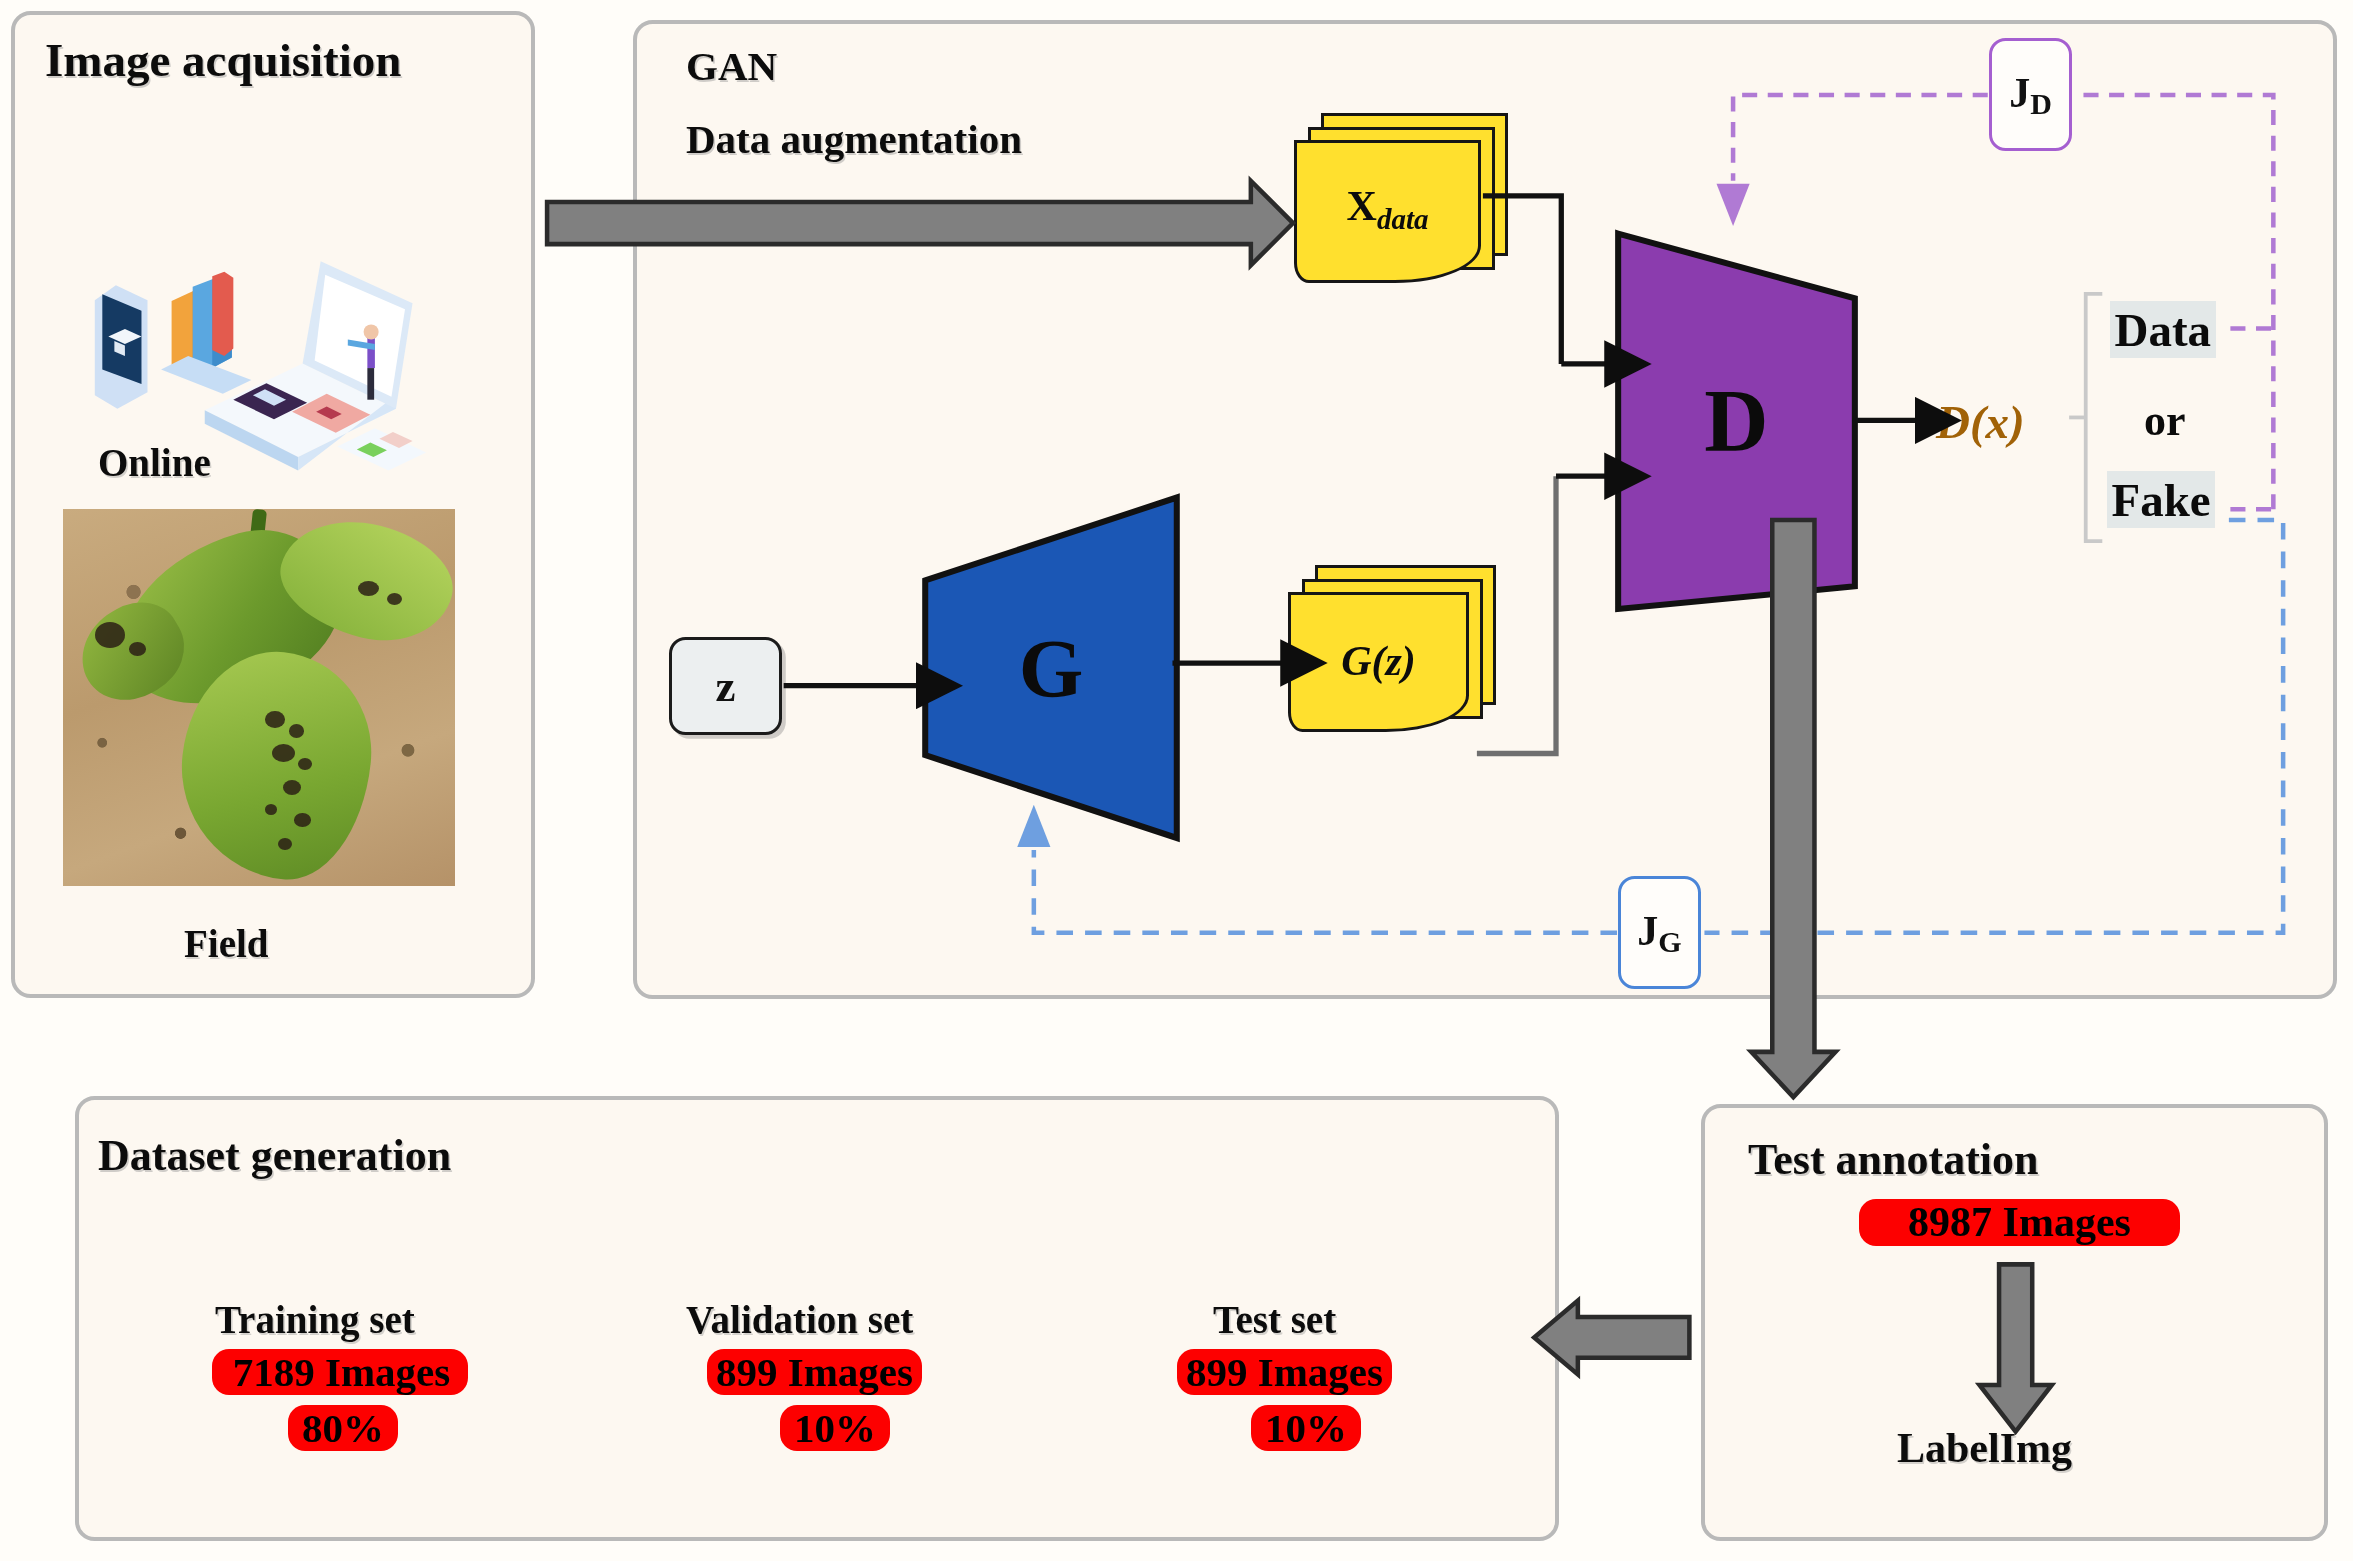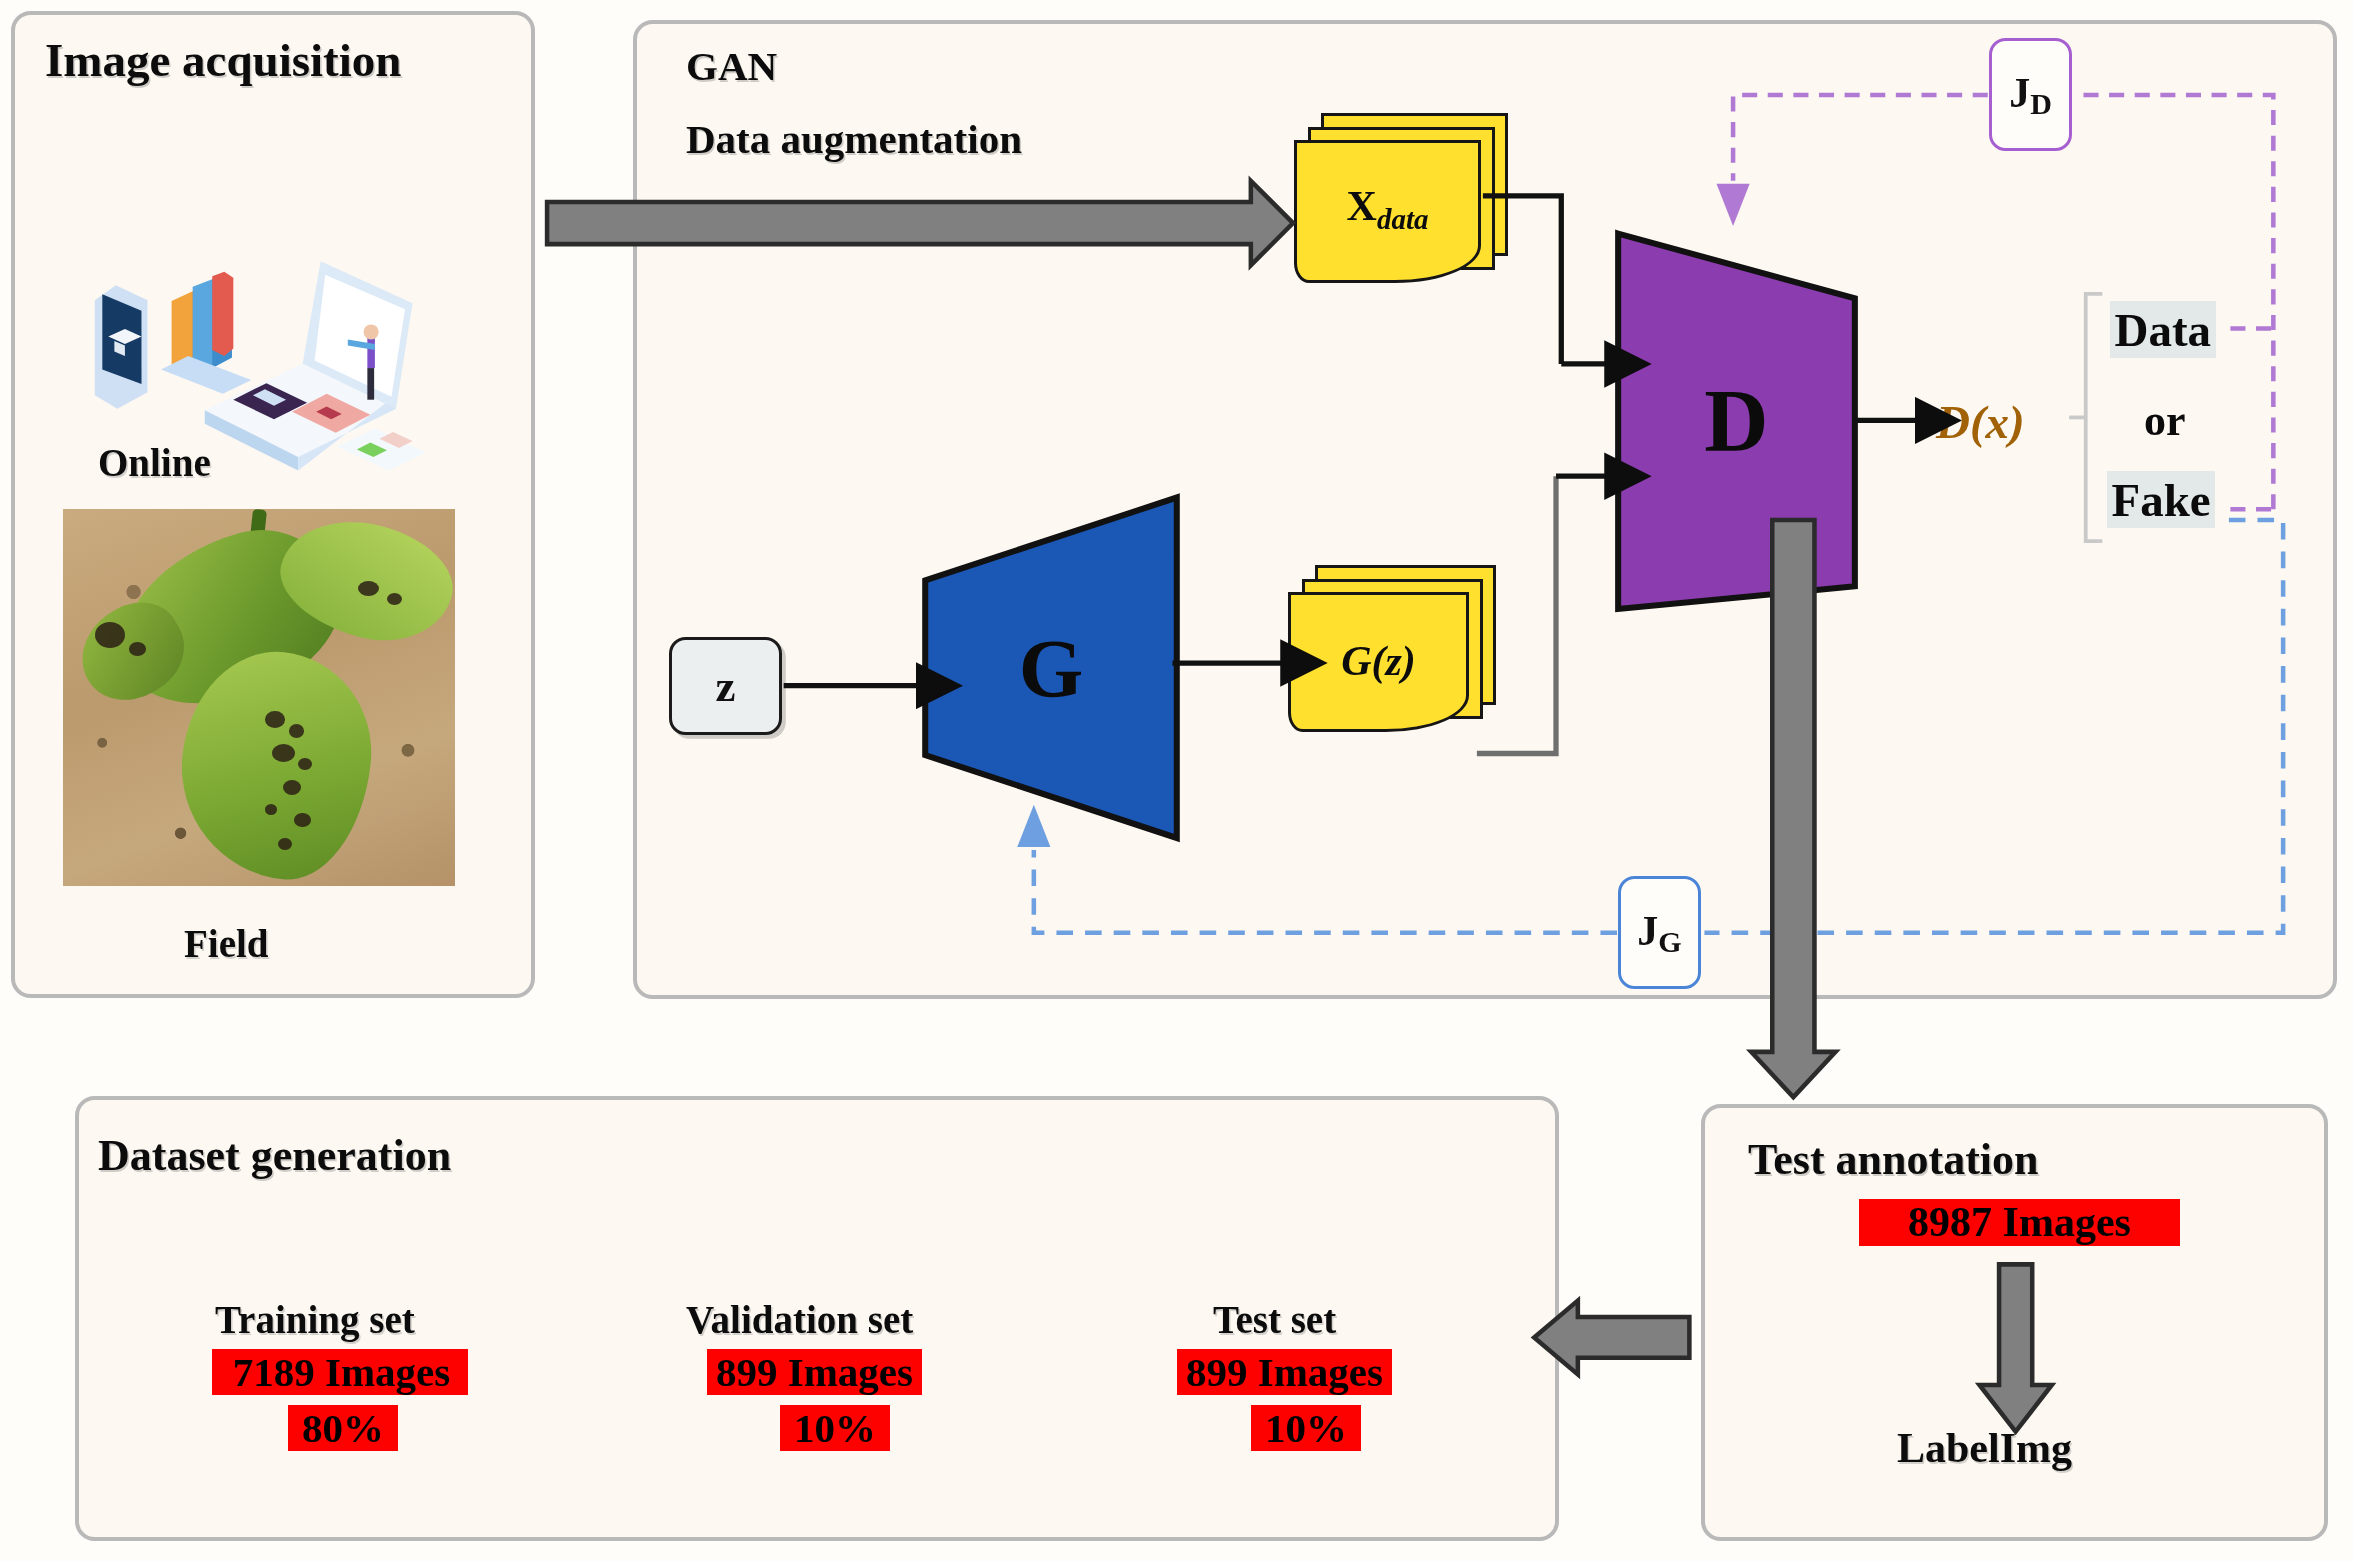--- a/index.html
+++ b/index.html
@@ -60,21 +60,21 @@
   .jbox.jg{border:3.8px solid #4a85d8;text-align:center;}
   .jbox sub{font-size:30px;vertical-align:-0.22em;}
 
   .hl{position:absolute;background:#e3e8e8;font-weight:bold;font-size:47px;color:#0b0b0b;
       padding:1.5px 4.5px;white-space:nowrap;}
   .plain{position:absolute;font-weight:bold;font-size:44px;color:#0b0b0b;white-space:nowrap;}
 
   .dx{position:absolute;font-style:italic;font-weight:bold;font-size:47px;color:#a16207;white-space:nowrap;}
 
   .redbox{position:absolute;background:#fd0000;color:#000;font-weight:bold;white-space:nowrap;
-          text-align:center;font-size:41px;line-height:1.04;padding:1.5px 6px;}
+          text-align:center;font-size:41px;line-height:1.04;padding:1.5px 6px;border-radius:17px;}
 
   svg.ov{position:absolute;left:0;top:0;width:2354px;height:1562px;pointer-events:none;}
 </style>
 </head>
 <body>
 
 <div id="stage">
 
   <div class="panel" style="left:10.5px;top:10.5px;width:524px;height:987px;">
   </div>

